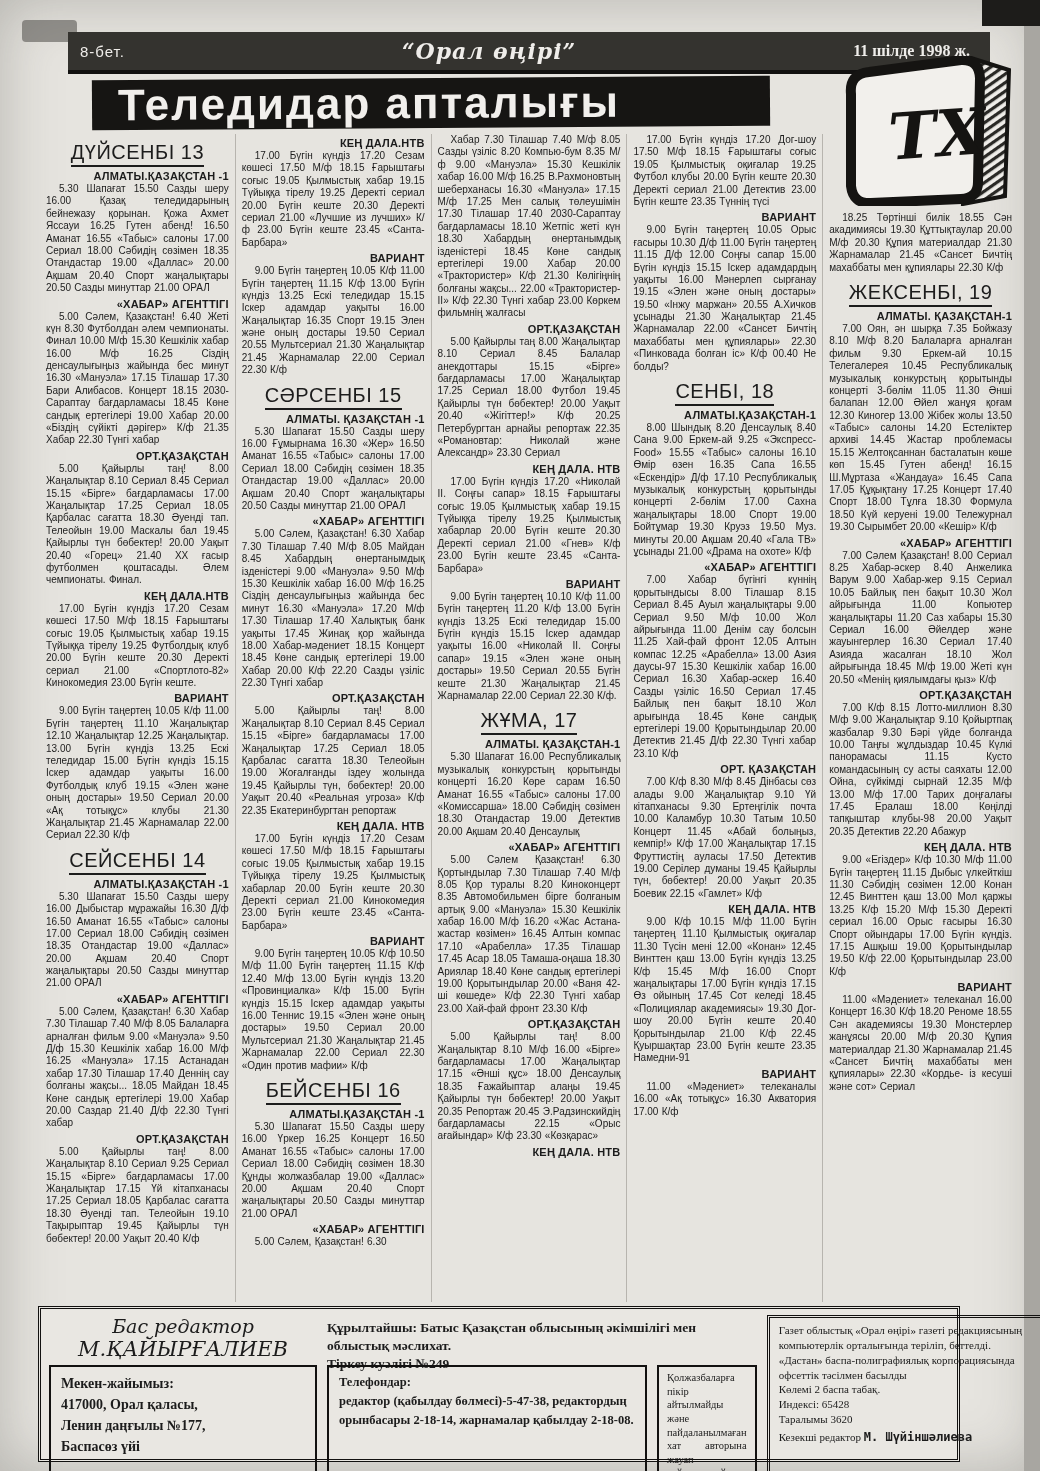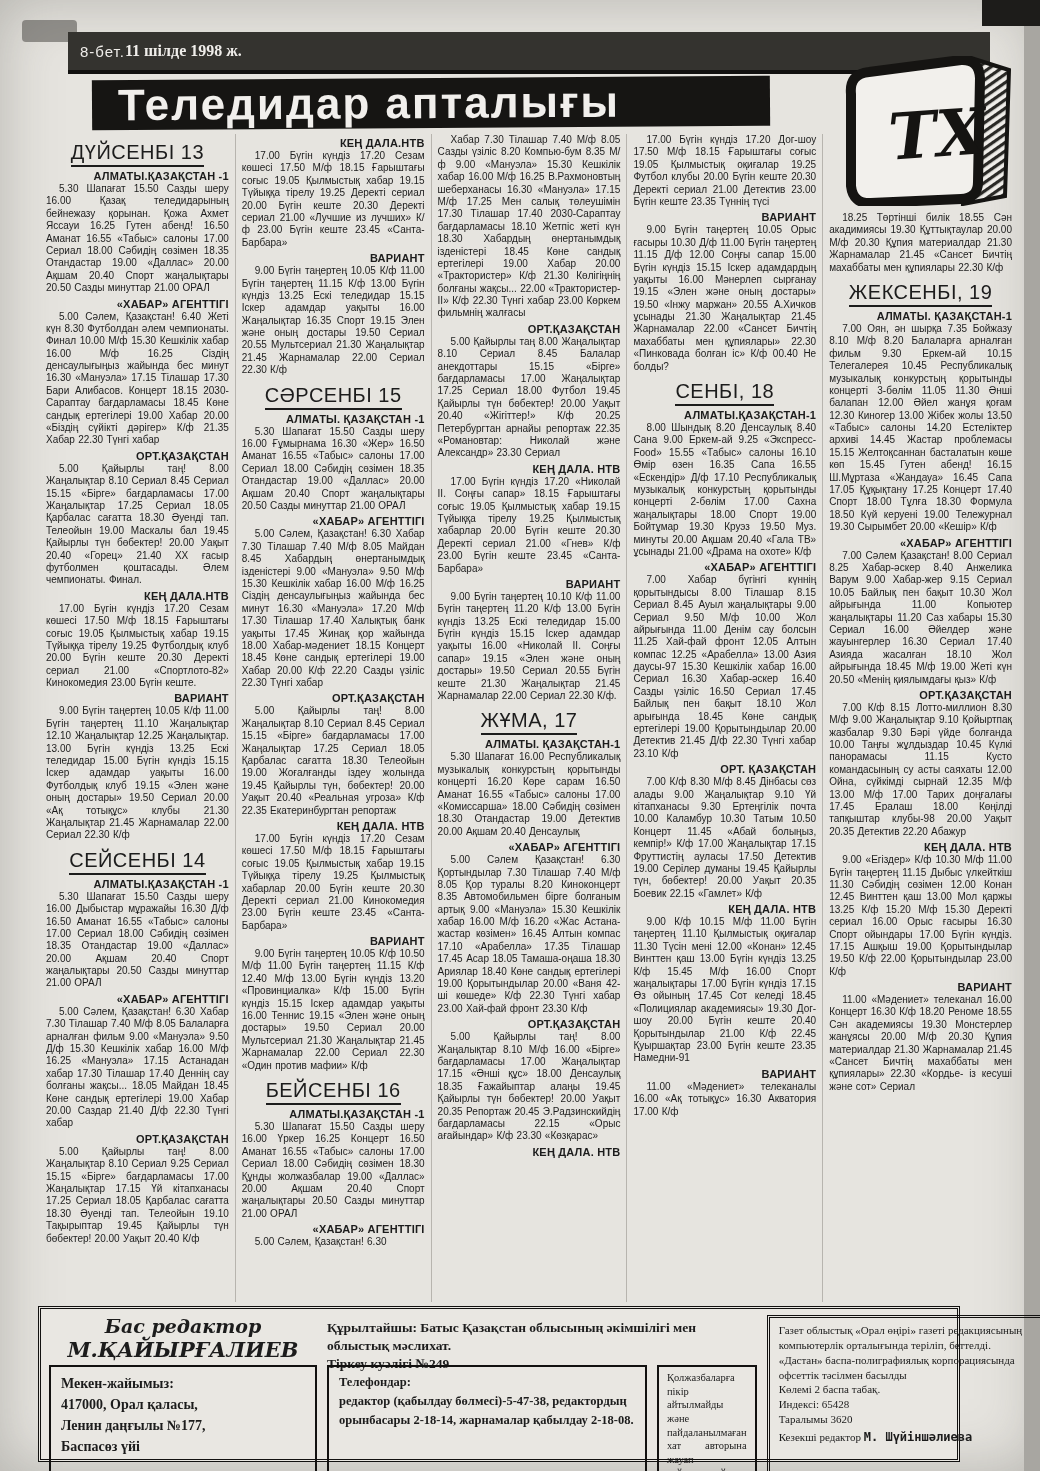--- a/index.html
+++ b/index.html
@@ -31,21 +31,21 @@
   .day span{display:inline-block;border-bottom:2.5px solid #1c1c1c;padding-bottom:1px;}
   .channel{font-size:11px;font-weight:bold;text-align:right;margin:3px 0 1px;letter-spacing:.2px;}
   .listing{font-size:10px;line-height:1.24;text-align:justify;text-indent:13px;
            word-spacing:.5px;margin-bottom:1px;}
   
   #footer{position:absolute;left:38px;top:1306px;width:922px;height:156px;
           border:3px double #121110;background:#e9e7e2;box-sizing:border-box;
           display:grid;grid-template-columns:268px 320px 1fr 300px;grid-template-rows:46px 1fr;
           gap:4px 10px;padding:6px 8px;}
   .ed-block{grid-column:1;grid-row:1;text-align:center;font-family:"DejaVu Serif",serif;
-            font-style:italic;font-weight:bold;}
+            font-style:italic;font-weight:normal;}
   .ed-block .l1{font-size:19px;}
   .ed-block .l2{font-size:21px;font-style:italic;}
   .founder-block{grid-column:2 / span 2;grid-row:1;font-family:"Liberation Serif",serif;
             font-weight:bold;font-size:13.5px;line-height:1.35;padding-top:4px;}
   .addr-box{grid-column:1;grid-row:2;border:2.5px solid #121110;padding:6px 10px;
             font-family:"Liberation Serif",serif;font-weight:bold;font-size:14px;line-height:1.5;}
   .phone-box{grid-column:2;grid-row:2;border:2.5px solid #121110;padding:6px 10px;
             font-family:"Liberation Serif",serif;font-weight:bold;font-size:12.5px;line-height:1.5;}
   .ms-box{grid-column:3;grid-row:2;border:2.5px solid #121110;padding:4px 8px;
             font-family:"Liberation Serif",serif;font-size:10.5px;line-height:1.3;text-align:justify;}
@@ -57,20 +57,21 @@
 </head>
 <body>
 
 <div id="page">
   <div class="edge-right"></div>
   <div class="corner-tr"></div>
   <div class="corner-tl"></div>
 
   <div class="strip">
     <span class="pgno">8-бет.</span>
+    <span class="masthead">“Орал өңірі”</span>
     <span class="date">11 шілде 1998 ж.</span>
   </div>
 
   <div class="banner">
     <span>Теледидар апталығы</span>
   </div>
 
   <div class="tvlogo">
     <svg viewBox="0 0 192 150" width="192" height="150">
       <defs>

